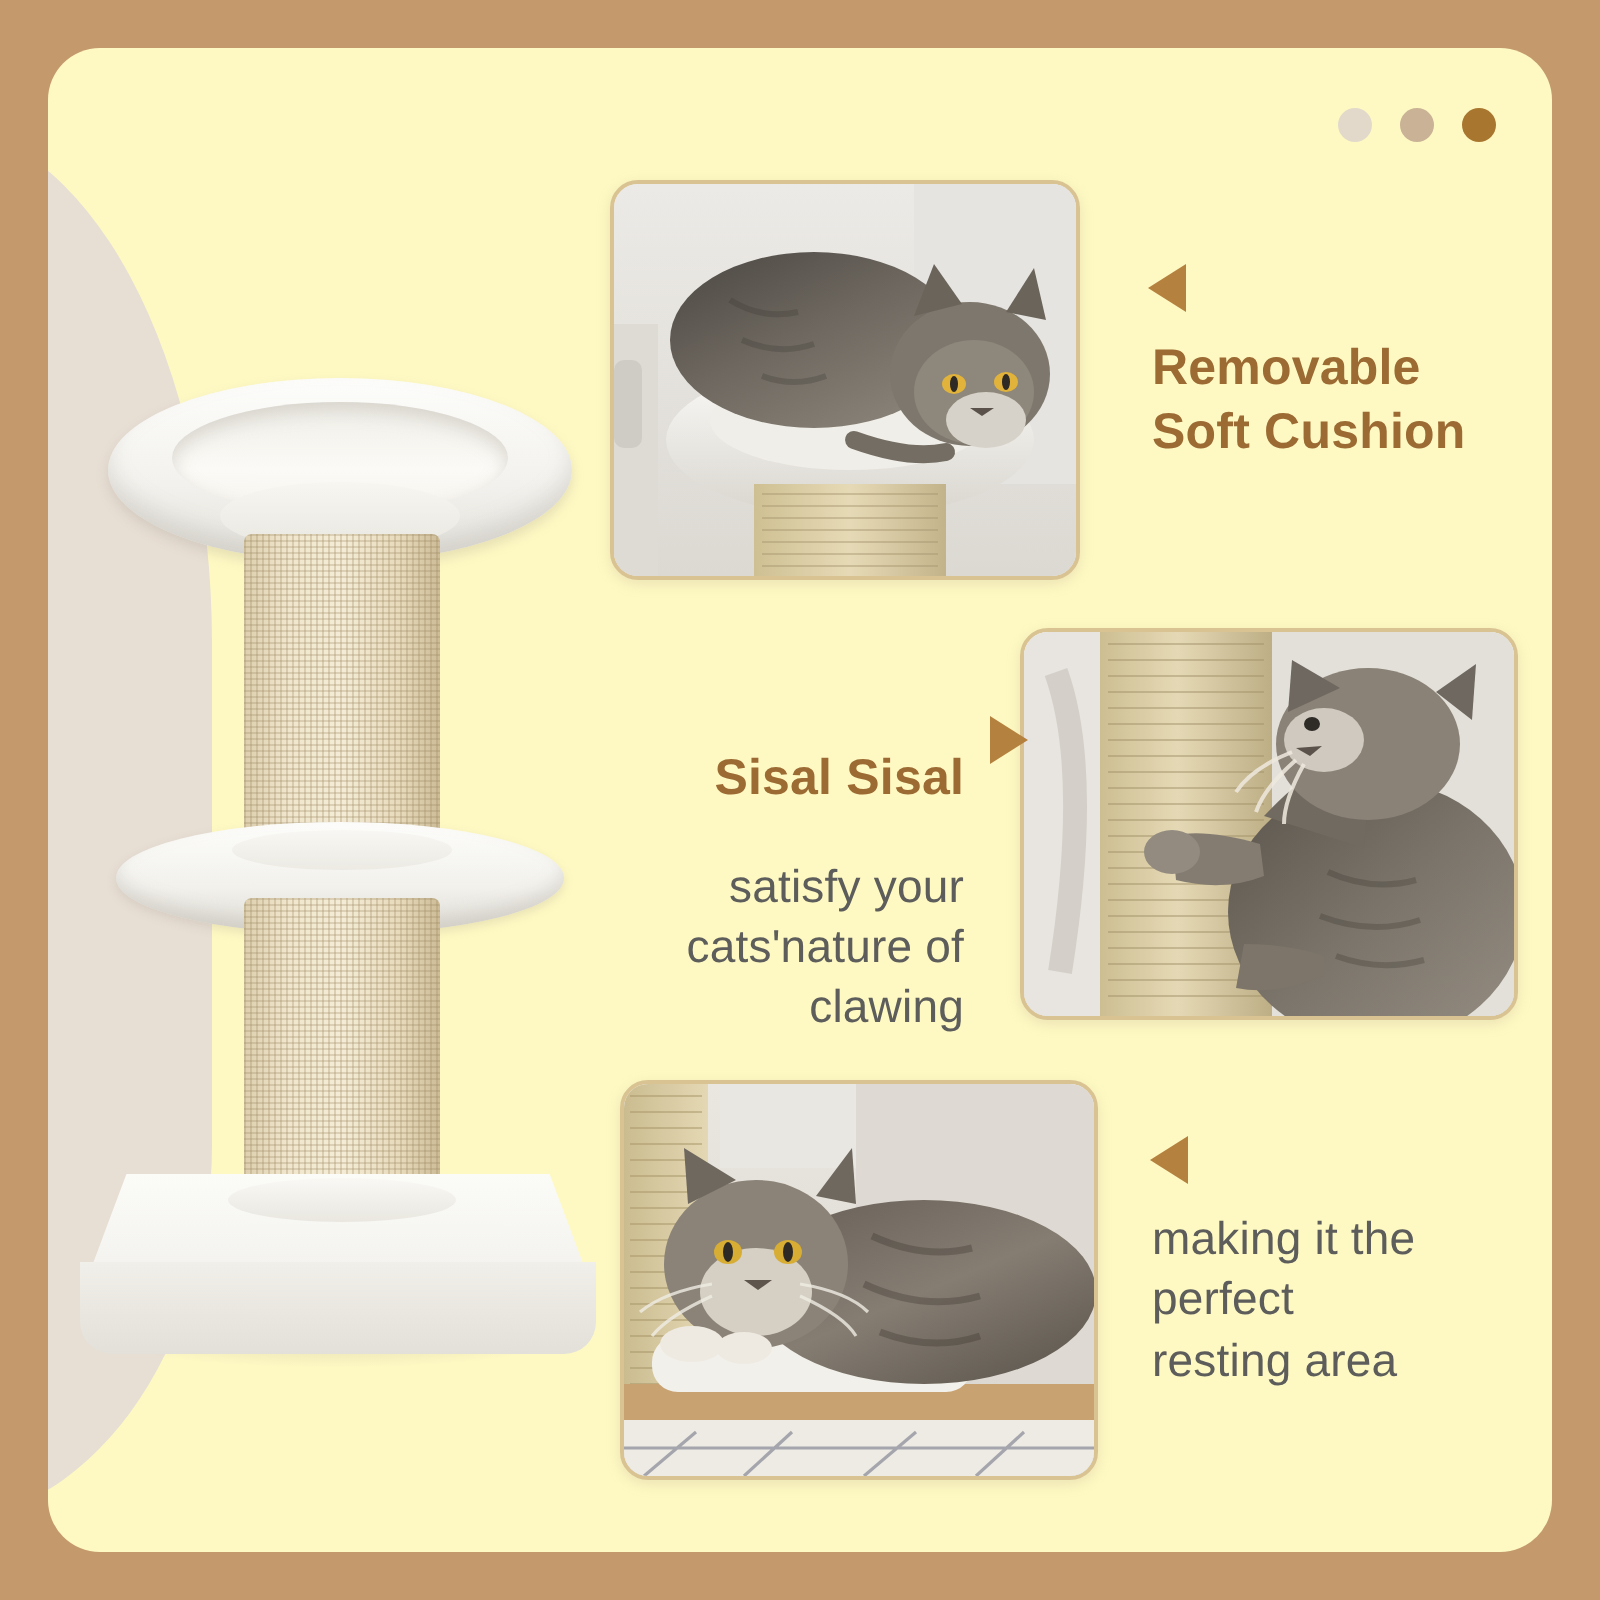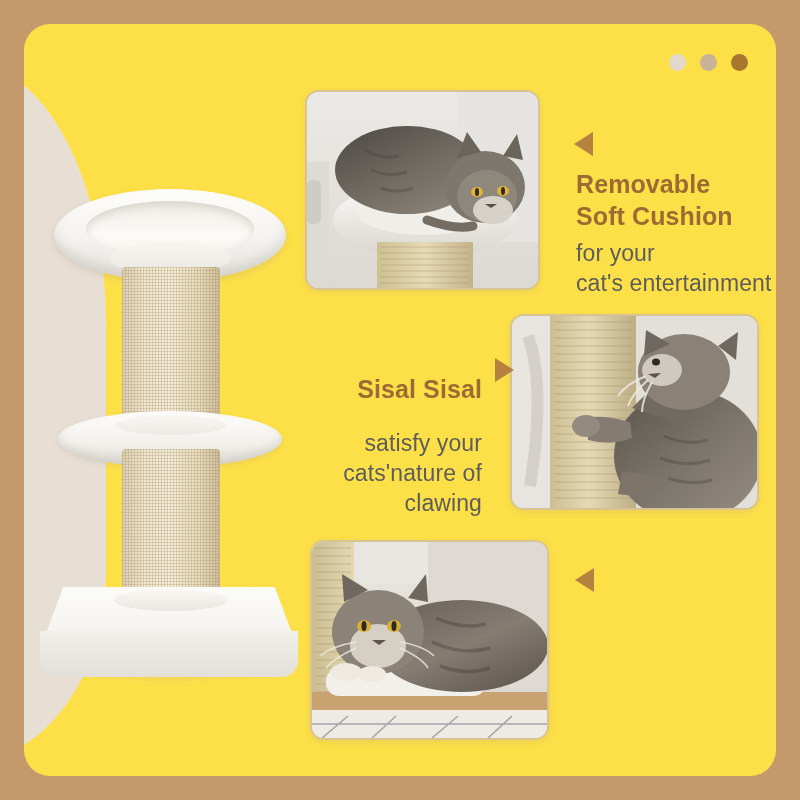--- a/index.html
+++ b/index.html
@@ -109,21 +109,21 @@
   .txt{position:absolute;}
   .head{color:#9c6b33;font-weight:bold;font-size:25px;line-height:1.26;letter-spacing:.1px;}
   .body{color:#5d5d5b;font-size:23px;line-height:1.32;letter-spacing:.1px;}
   .ta-l{text-align:left;}
   .ta-r{text-align:right;}
 </style>
 </head>
 <body>
 
 <div id="frame">
-  <div id="panel" style="background: #fde047; text-decoration: underline;">
+  <div id="panel" style="background: #fef9c3; text-decoration: underline;">
 
     <div class="blob" style="background: rgb(231, 222, 212);"></div>
 
     <div class="dots">
       <span class="dot" id="d0" style="background: rgb(226, 217, 203);"></span>
       <span class="dot" id="d1" style="background: rgb(201, 178, 149);"></span>
       <span class="dot" id="d2" style="background: rgb(169, 118, 47);"></span>
     </div>
 
     <div class="product">
@@ -187,21 +187,20 @@
           <path d="M120 128 q28 10 46 6" stroke="#746d64" stroke-width="9" fill="none" stroke-linecap="round"></path>
           <g opacity=".3" stroke="#3e3a35" stroke-width="3" fill="none">
             <path d="M58 58q16 10 34 6M64 78q18 8 36 2M74 96q16 6 32 0"></path>
           </g>
         </svg>
       </div>
     </div>
     <div class="arrow left" style="left: 550px; top: 108px; border-right-color: rgb(181, 129, 63);"></div>
     <div class="txt ta-l" style="left:552px;top:145px;width:215px;">
       <div class="head" style="color: rgb(156, 107, 51);">Removable<br>Soft Cushion</div>
-      <div class="body" style="margin-top: 6px; color: rgb(93, 93, 91);">for your<br>cat's entertainment</div>
     </div>
 
     <div class="card" style="left: 486px; top: 290px; width: 245px; height: 192px; border-color: rgb(217, 195, 146);">
       <div class="photo">
         <svg viewBox="0 0 245 192" preserveAspectRatio="xMidYMid slice" width="245" height="192">
           <defs>
             <linearGradient id="wall2" x1="0" y1="0" x2="0" y2="1">
               <stop offset="0" stop-color="#eeece8"></stop>
                 <stop offset="1" stop-color="#ddd9d2"></stop>
             </linearGradient>
@@ -297,16 +296,17 @@
           <ellipse cx="34" cy="130" rx="16" ry="9" fill="#eeeae2"></ellipse>
           <ellipse cx="60" cy="132" rx="14" ry="8" fill="#eeeae2"></ellipse>
           <g opacity=".32" stroke="#37332d" stroke-width="3.5" fill="none">
             <path d="M124 76q26 12 50 6M120 100q30 14 58 6M128 124q26 10 50 2"></path>
           </g>
         </svg>
       </div>
     </div>
     <div class="arrow left" style="left: 551px; top: 544px; border-right-color: rgb(181, 129, 63);"></div>
     <div class="txt ta-l" style="left:552px;top:574px;width:216px;">
+      <div class="body" style="margin-top: 6px; color: rgb(93, 93, 91);">making it the<br>perfect<br>resting area</div>
     </div>
 
   </div>
 </div>
 
 </body></html>

